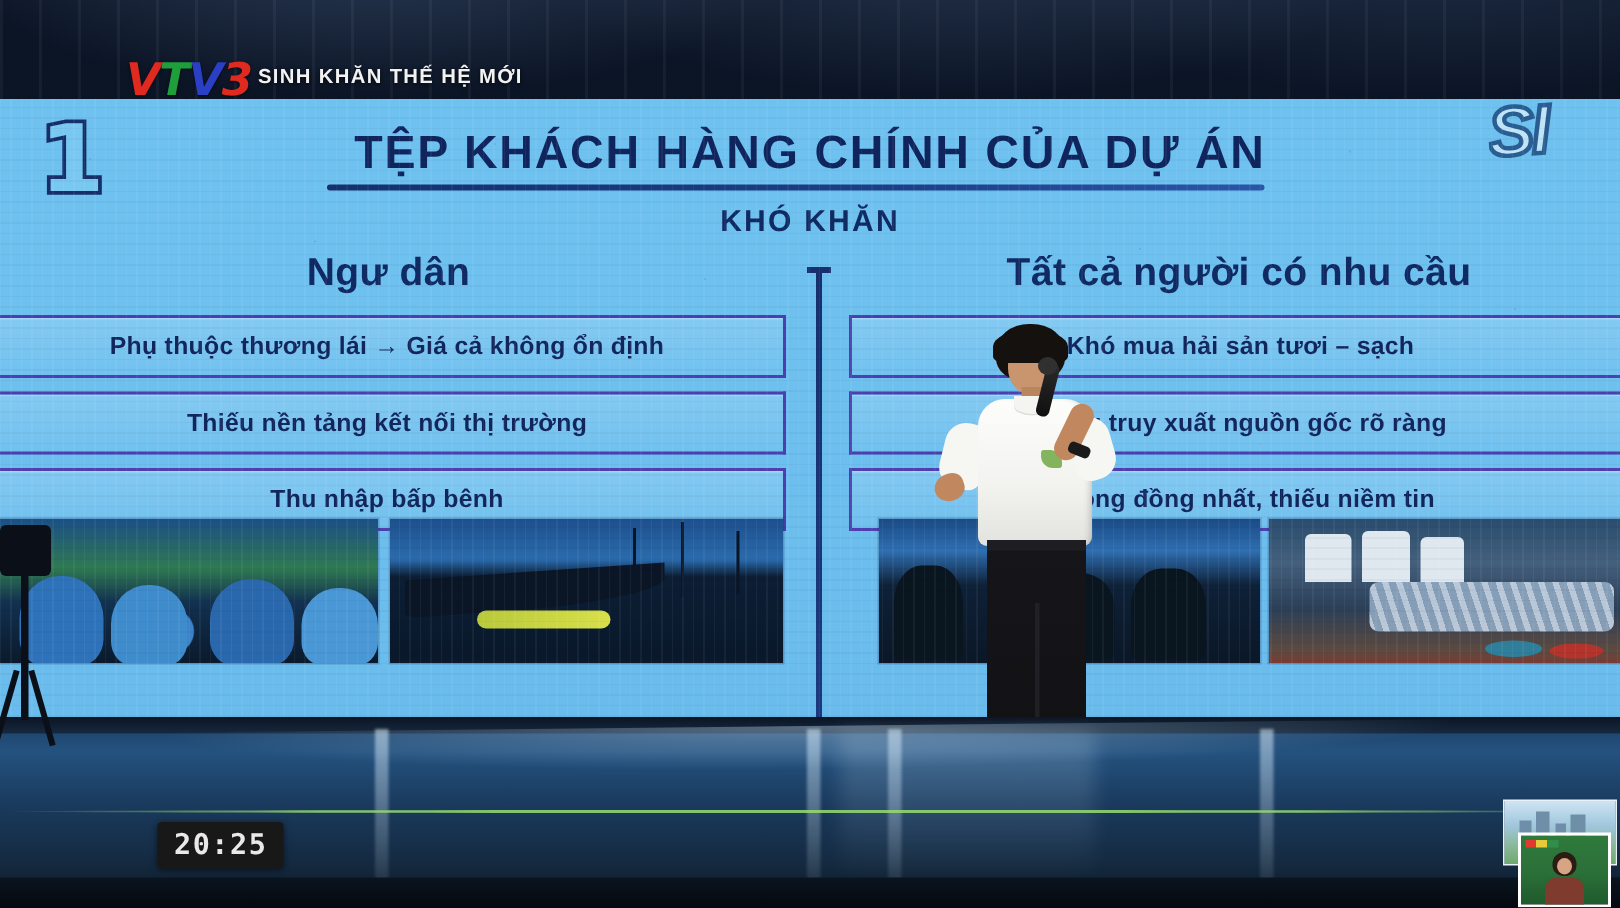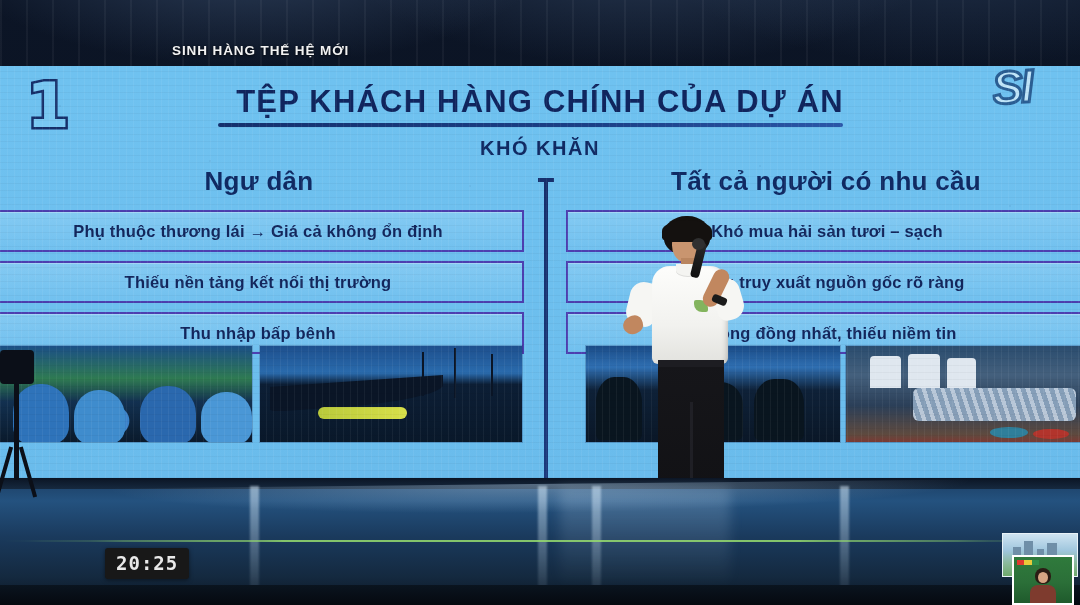--- a/index.html
+++ b/index.html
@@ -379,21 +379,22 @@
 </style>
 </head>
 <body>
 
 <div id="stage">
 
   <div class="backdrop"></div>
   <div class="backdrop-slats"></div>
   <div class="green-band"></div>
 
-  <div class="show-name">SINH HÀNG THẾ HỆ MỚI</div>
+  <div class="vtv"><span class="c1">V</span><span class="c2">T</span><span class="c3">V</span><span class="c4">3</span></div>
+  <div class="show-name">SINH KHĂN THẾ HỆ MỚI</div>
 
   <div class="slide">
     <div class="slide-speckle"></div>
 
     <div class="num-badge">1</div>
 
     <div class="title">TỆP KHÁCH HÀNG CHÍNH CỦA DỰ ÁN</div>
     <div class="title-rule"></div>
     <div class="subtitle">KHÓ KHĂN</div>
 

